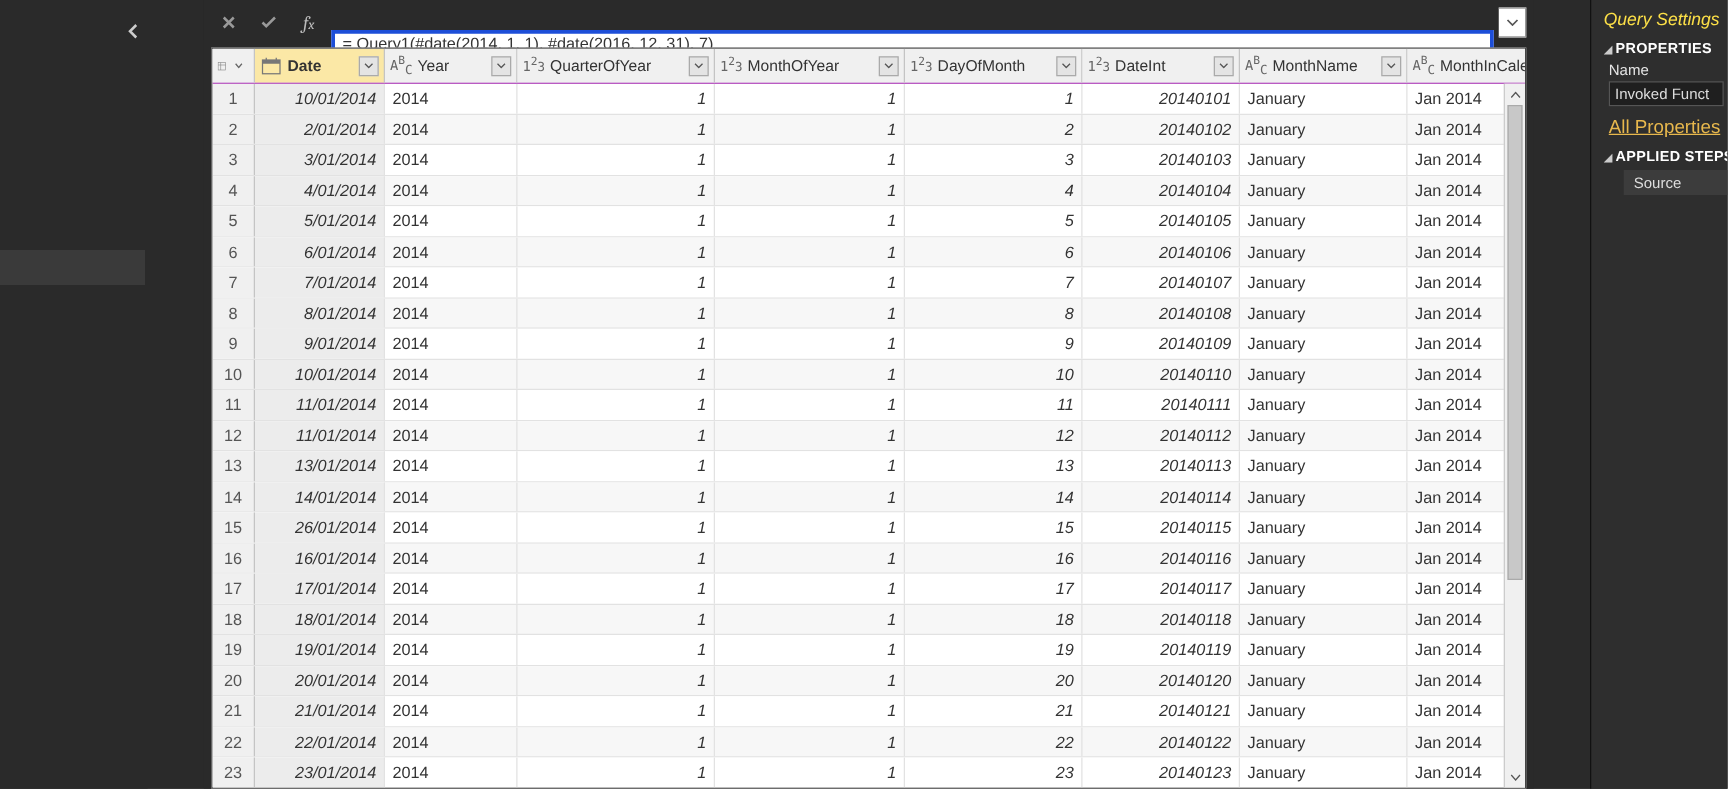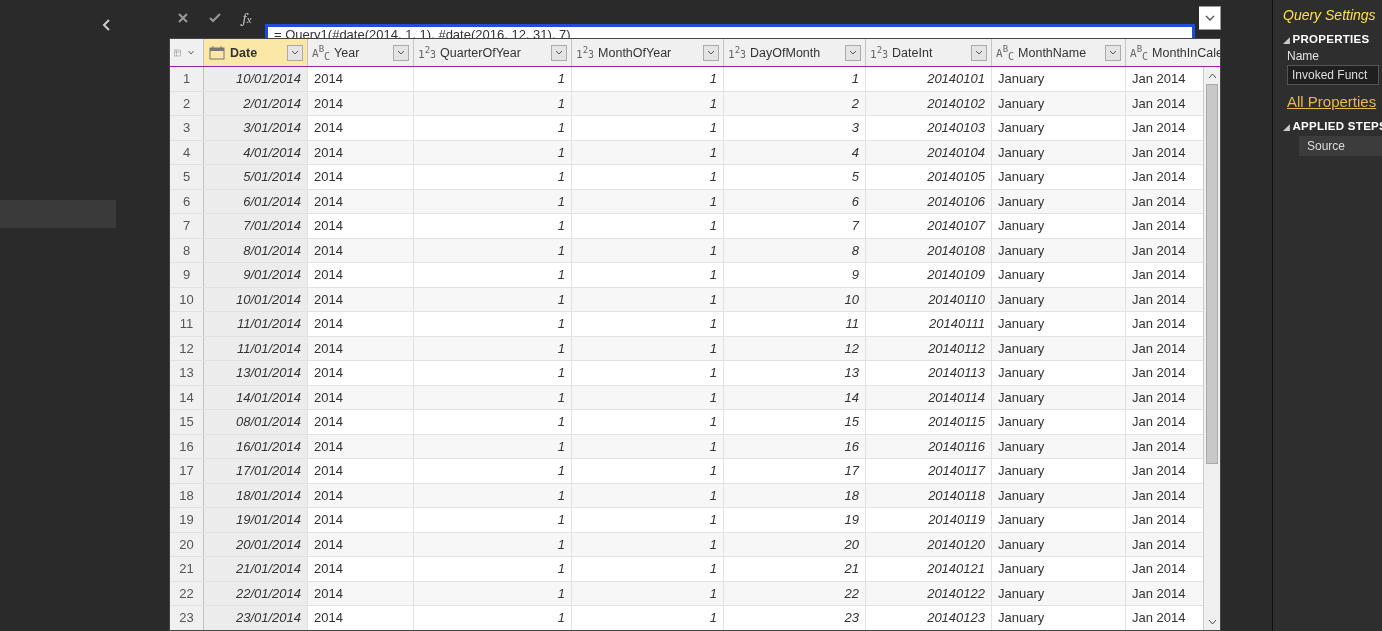--- a/index.html
+++ b/index.html
@@ -358,21 +358,21 @@
                 <div class="cell c-year">2014</div>
                 <div class="cell c-qoy right italic">1</div>
                 <div class="cell c-moy right italic">1</div>
                 <div class="cell c-dom right italic">14</div>
                 <div class="cell c-dint right italic">20140114</div>
                 <div class="cell c-mname">January</div>
                 <div class="cell c-mic">Jan 2014</div>
               </div>
               <div class="row">
                 <div class="cell rownum">15</div>
-                <div class="cell c-date right italic sel">08/01/2014</div>
+                <div class="cell c-date right italic sel">26/01/2014</div>
                 <div class="cell c-year">2014</div>
                 <div class="cell c-qoy right italic">1</div>
                 <div class="cell c-moy right italic">1</div>
                 <div class="cell c-dom right italic">15</div>
                 <div class="cell c-dint right italic">20140115</div>
                 <div class="cell c-mname">January</div>
                 <div class="cell c-mic">Jan 2014</div>
               </div>
               <div class="row">
                 <div class="cell rownum">16</div>

